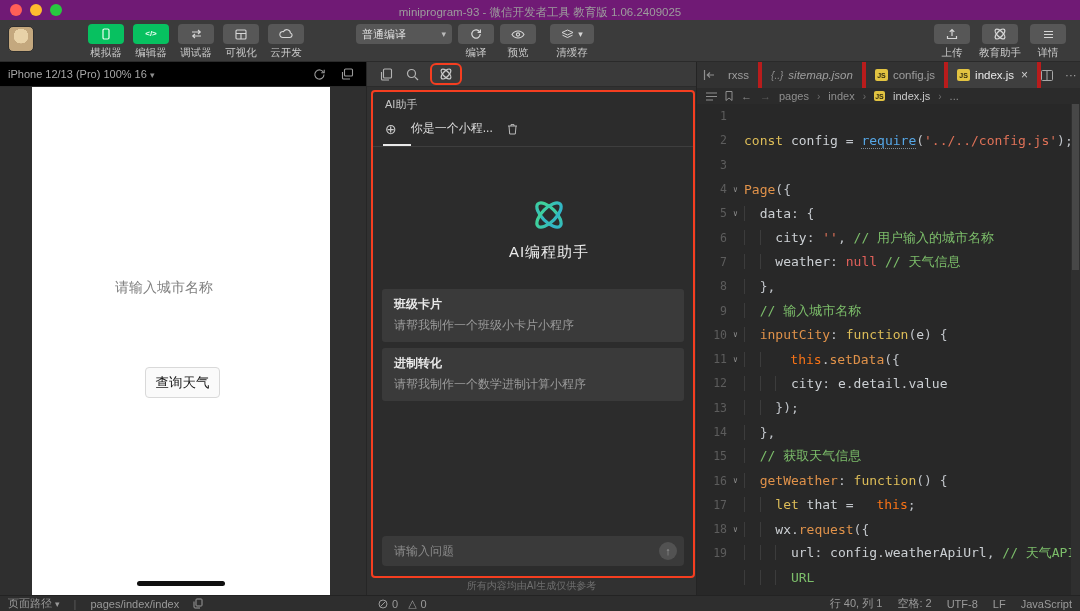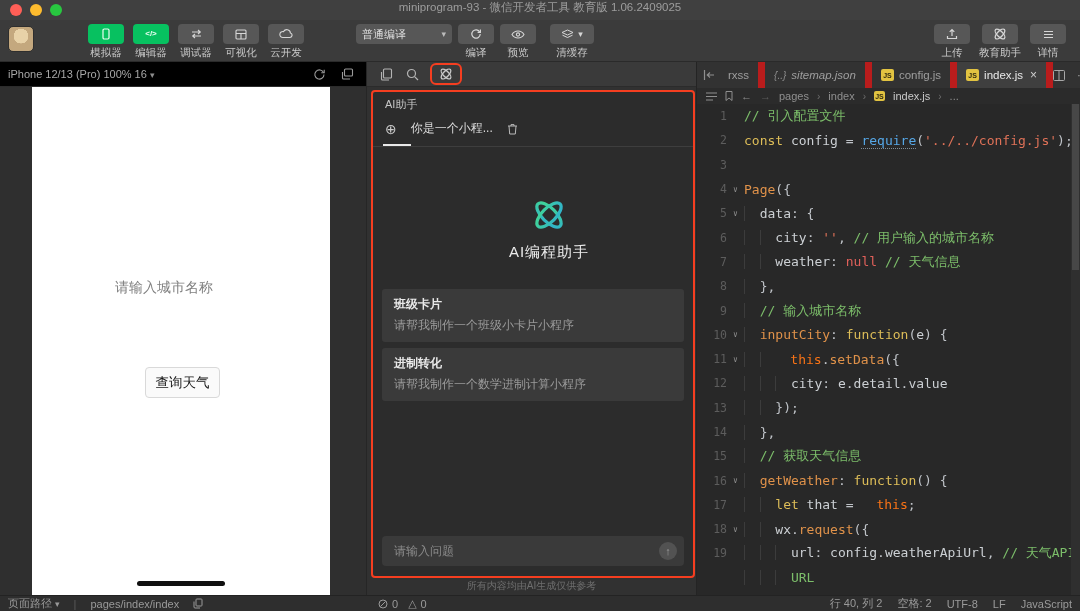--- a/index.html
+++ b/index.html
@@ -1,21 +1,21 @@
 <!DOCTYPE html>
 <html><head>
 <meta charset="utf-8">
 <style>
   * { margin:0; padding:0; box-sizing:border-box; }
   html,body { width:1080px; height:611px; overflow:hidden; background:#2e2e2e;
     font-family:"Liberation Sans","DejaVu Sans",sans-serif; -webkit-font-smoothing:antialiased; }
   .app { width:1080px; height:611px; display:flex; flex-direction:column; }
 
   
-  .titlebar { height:20px; background:#404040; display:flex; align-items:flex-start; position:relative; flex-shrink:0; }
+  .titlebar { height:20px; background:#701a75; display:flex; align-items:flex-end; position:relative; flex-shrink:0; }
   .lights { position:absolute; left:10px; top:4px; display:flex; gap:8px; }
   .light { width:12px; height:12px; border-radius:50%; }
   .l-red { background:#ff5f57; } .l-yellow { background:#febc2e; } .l-green { background:#28c840; }
   .win-title { flex:1; text-align:center; font-size:11.5px; color:#9d9d9d; }
 
   
   .toolbar { height:42px; background:#3b3b3b; border-bottom:1px solid #2a2a2a; display:flex; align-items:flex-start; padding:4px 14px 0 8px; flex-shrink:0; }
   .avatar { width:26px; height:26px; border-radius:5px; margin:2px 0 0 0;
     background:radial-gradient(circle at 50% 38%, #e8d2a8 0 38%, #c4a87e 39% 100%); border:1px solid #2e2e2e; }
   .toolgroup { display:flex; gap:9px; }
@@ -66,21 +66,21 @@
   .ai-card-desc { font-size:12px; color:#9b9b9b; }
   .ai-inputrow { margin:auto 9px 10px; height:30px; background:#3a3a3a; border-radius:4px; display:flex; align-items:center; padding:0 7px 0 12px; flex-shrink:0; }
   .ai-input-ph { font-size:12px; color:#8b8b8b; flex:1; }
   .ai-send { width:18px; height:18px; border-radius:50%; background:#525252; color:#9c9c9c; font-size:11px; display:flex; align-items:center; justify-content:center; }
   .ai-disclaimer { position:absolute; left:0; right:0; bottom:2px; text-align:center; font-size:10px; color:#6e6e6e; }
 
   
   .editor-panel { flex:1; display:flex; flex-direction:column; border-left:1px solid #242424; min-width:0; }
   .tabbar { height:26px; background:#323232; display:flex; align-items:stretch; font-size:11.5px; color:#9e9e9e; flex-shrink:0; }
   .panel-toggle { display:flex; align-items:center; padding:0 4px 0 6px; color:#8f8f8f; }
-  .tab { display:flex; align-items:center; gap:5px; padding:0 9px; border-right:7px solid #b91c1c; white-space:nowrap; }
+  .tab { display:flex; align-items:center; gap:5px; padding:0 9px; border-right:4px solid #b91c1c; white-space:nowrap; }
   .tab.active { background:#3f3f3f; color:#e9e9e9; }
   .tab .close { font-size:12px; color:#cfcfcf; margin-left:2px; }
   .jsbadge { width:13px; height:12px; background:#e2c341; color:#332d10; font-size:7px; font-weight:bold; border-radius:2px; display:flex; align-items:center; justify-content:center; }
   .braces-ico { color:#8f8f8f; font-size:10px; }
   .italic { font-style:italic; }
   .tab-actions { margin-left:auto; display:flex; align-items:center; gap:12px; padding-right:10px; color:#a8a8a8; }
   .breadcrumb { height:16px; background:#2b2b2b; display:flex; align-items:center; gap:8px; padding:0 9px; font-size:11px; color:#8f8f8f; flex-shrink:0; }
   .bc-sep { color:#6e6e6e; font-size:10px; }
   .bc-cur { color:#c9c9c9; }
   .arrow-fwd { color:#5c5c5c; }
@@ -406,21 +406,21 @@
           <span class="bc-sep">›</span>
         <span>index</span>
           <span class="bc-sep">›</span>
         <span class="jsbadge" style="width:11px;height:10px">JS</span>
         <span class="bc-cur">index.js</span>
           <span class="bc-sep">›</span>
         <span>...</span>
       </div>
       <div class="code-area">
         <div>
-            <div class="cl"><span class="ln">1</span><span class="fold"></span><span class="toks"><span class="tk c">// 引入配置文件</span></span></div>
+            <div class="cl"><span class="ln">1</span><span class="fold"></span></div>
             <div class="cl"><span class="ln">2</span><span class="fold"></span><span class="toks"><span class="tk k">const</span><span class="tk v"> config </span><span class="tk p">= </span><span class="tk bu">require</span><span class="tk p">(</span><span class="tk s">'../../config.js'</span><span class="tk p">);</span></span></div>
             <div class="cl"><span class="ln">3</span><span class="fold"></span><span class="toks"></span></div>
             <div class="cl"><span class="ln">4</span><span class="fold">∨</span><span class="toks"><span class="tk f">Page</span><span class="tk p">({</span></span></div>
             <div class="cl"><span class="ln">5</span><span class="fold">∨</span><span class="toks"><span class="tk i">  </span><span class="tk v">data</span><span class="tk p">: {</span></span></div>
             <div class="cl"><span class="ln">6</span><span class="fold"></span><span class="toks"><span class="tk i">    </span><span class="tk v">city</span><span class="tk p">: </span><span class="tk s">''</span><span class="tk p">, </span><span class="tk c">// 用户输入的城市名称</span></span></div>
             <div class="cl"><span class="ln">7</span><span class="fold"></span><span class="toks"><span class="tk i">    </span><span class="tk v">weather</span><span class="tk p">: </span><span class="tk x">null</span><span class="tk c"> // 天气信息</span></span></div>
             <div class="cl"><span class="ln">8</span><span class="fold"></span><span class="toks"><span class="tk i">  </span><span class="tk p">},</span></span></div>
             <div class="cl"><span class="ln">9</span><span class="fold"></span><span class="toks"><span class="tk i">  </span><span class="tk c">// 输入城市名称</span></span></div>
             <div class="cl"><span class="ln">10</span><span class="fold">∨</span><span class="toks"><span class="tk i">  </span><span class="tk f">inputCity</span><span class="tk p">: </span><span class="tk k">function</span><span class="tk p">(</span><span class="tk v">e</span><span class="tk p">) {</span></span></div>
             <div class="cl"><span class="ln">11</span><span class="fold">∨</span><span class="toks"><span class="tk i">    </span><span class="tk b">this</span><span class="tk p">.</span><span class="tk f">setData</span><span class="tk p">({</span></span></div>
@@ -459,20 +459,20 @@
           <svg width="10" height="10" viewBox="0 0 10 10">
             <circle cx="5" cy="5" r="4" fill="none" stroke="#9a9a9a" stroke-width="1"></circle>
             <path d="M2.5 7.5l5-5" stroke="#9a9a9a" stroke-width="1"></path>
           </svg>
         </span>
       <span>0</span>
       <span style="margin-left:6px">△</span>
       <span>0</span>
     </div>
     <div class="sb-right">
-      <span>行 40, 列 2</span>
+      <span>行 40, 列 1</span>
       <span>空格: 2</span>
       <span>UTF-8</span>
       <span>LF</span>
       <span>JavaScript</span>
     </div>
   </div>
 </div>
 
 </body></html>

